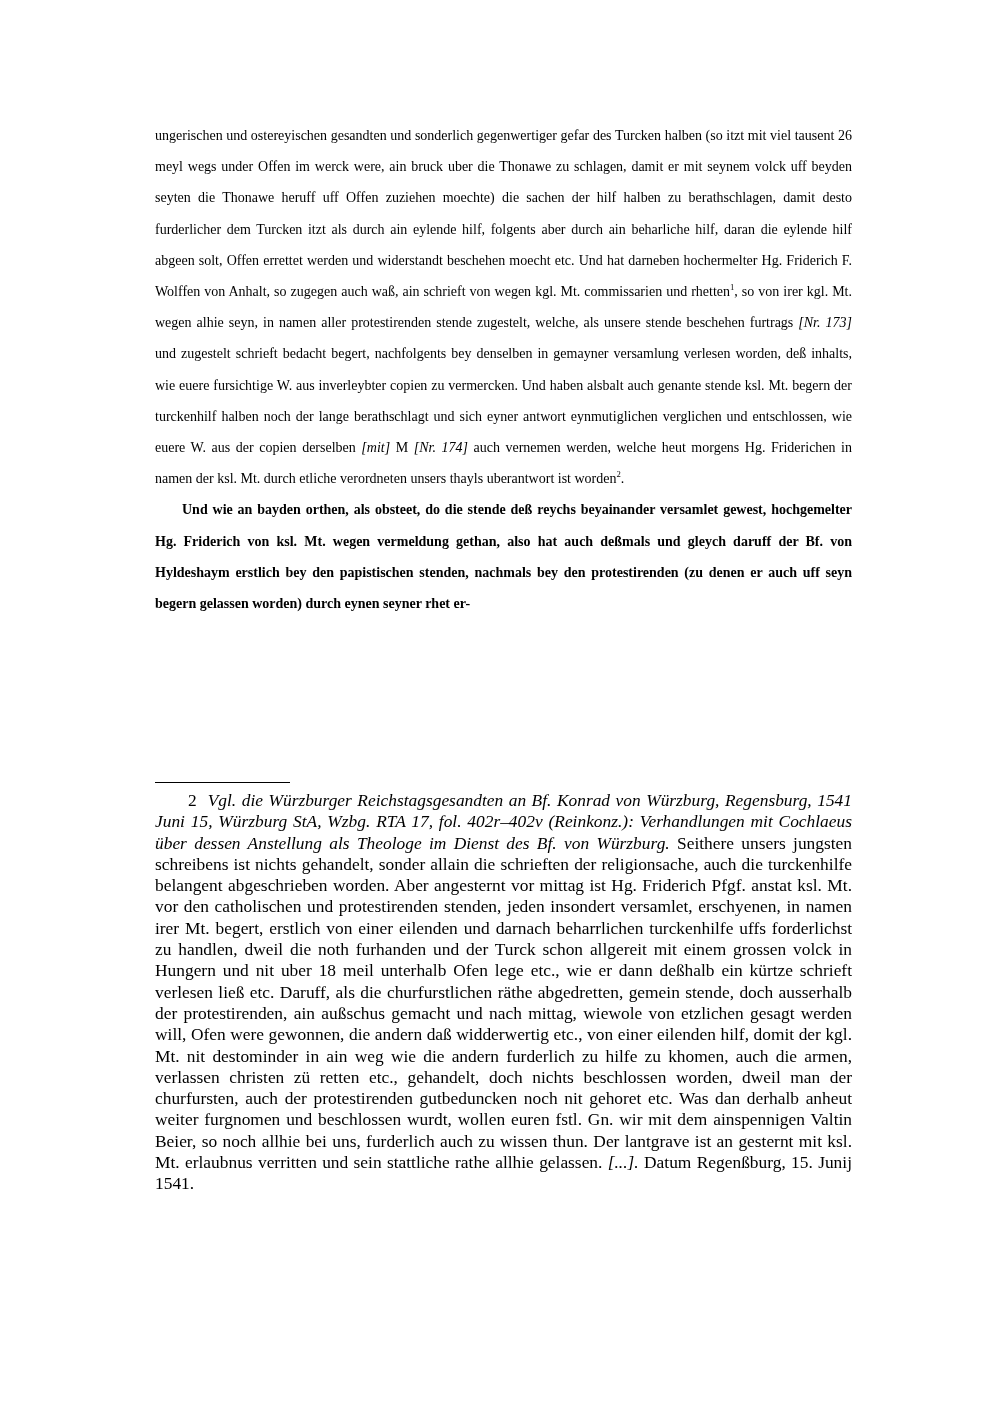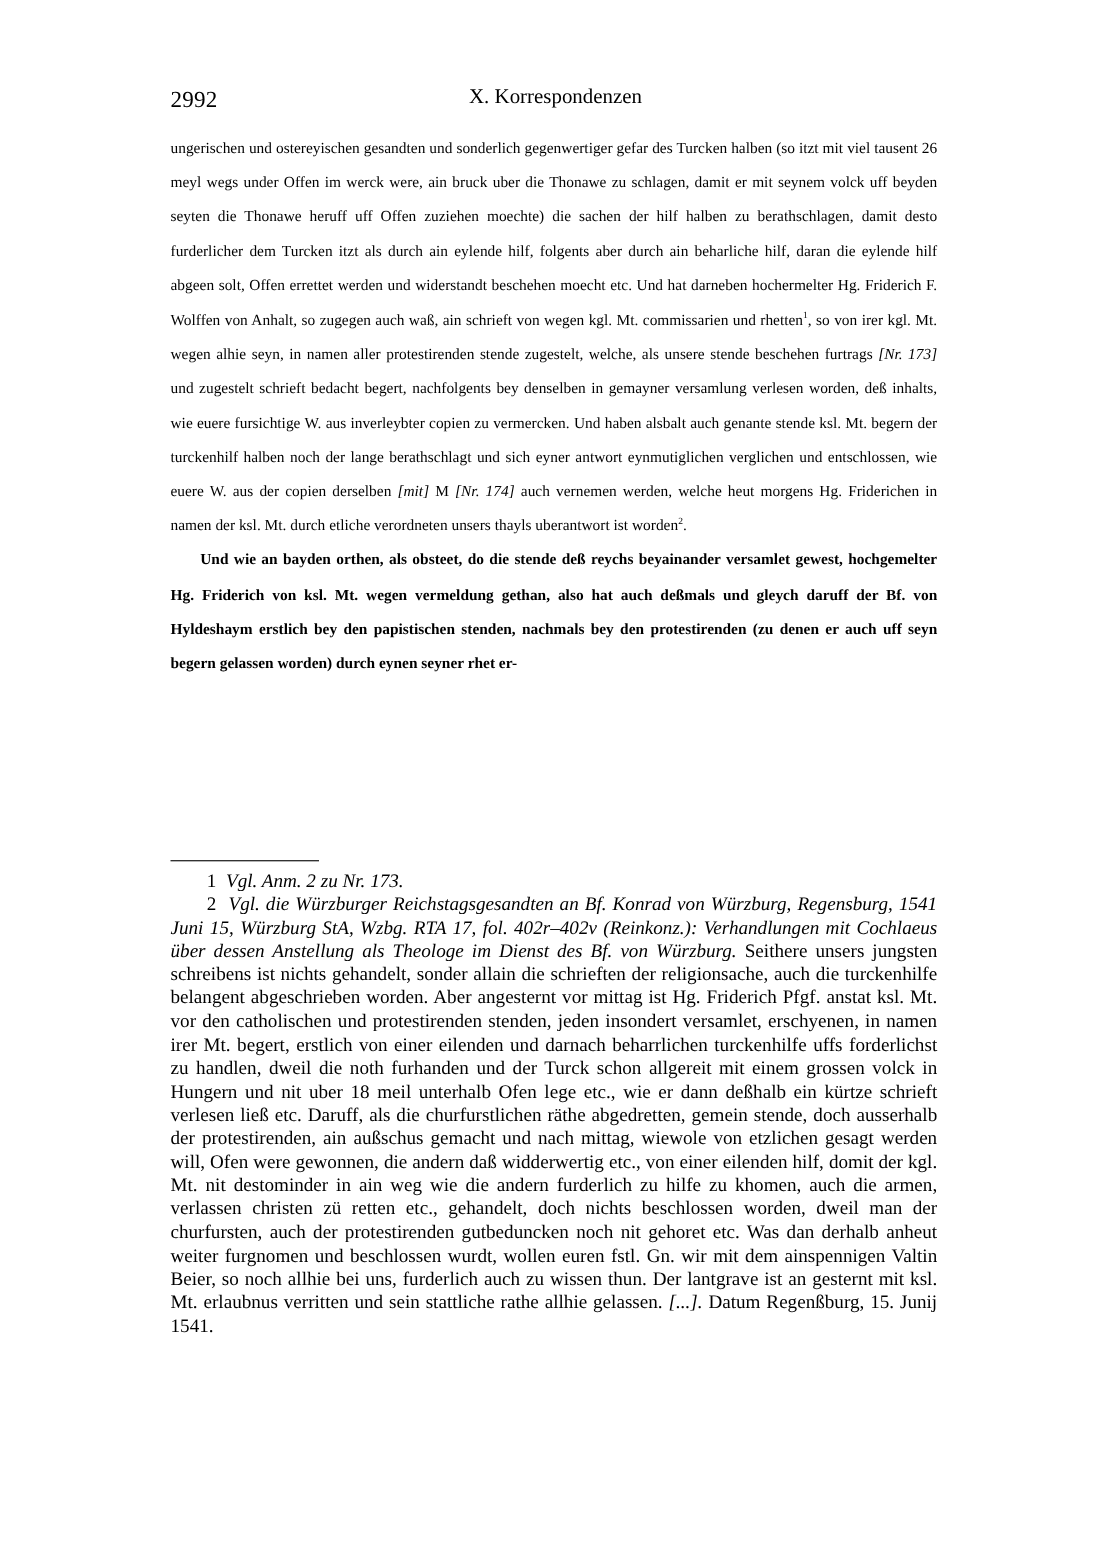--- a/index.html
+++ b/index.html
@@ -88,30 +88,25 @@
   }
   .fn-first-line {
     text-indent: 33px;
   }
 </style>
 </head>
 <body>
 
 <div class="page">
 
-  <div class="header-row">
-    <span class="page-number">2992</span>
-    <span class="running-title">X. Korrespondenzen</span>
-  </div>
 
   <div class="body-text">
     <p><span>ungerischen und ostereyischen gesandten und sonderlich gegenwertiger gefar des Turcken halben (so itzt mit viel tausent 26 meyl wegs under Offen im werck were, ain bruck uber die Thonawe zu schlagen, damit er mit seynem volck uff beyden seyten die Thonawe heruff uff Offen zuziehen moechte) die sachen der hilf halben zu berathschlagen, damit desto furderlicher dem Turcken itzt als durch ain eylende hilf, folgents aber durch ain beharliche hilf, daran die eylende hilf abgeen solt, Offen errettet werden und widerstandt beschehen moecht etc. Und hat darneben hochermelter Hg. Friderich F. Wolffen von Anhalt, so zugegen auch waß, ain schrieft von wegen kgl. Mt. commissarien und rhetten</span><sup>1</sup><span>, so von irer kgl. Mt. wegen alhie seyn, in namen aller protestirenden stende zugestelt, welche, als unsere stende beschehen furtrags </span><span class="it">[Nr. 173]</span><span> und zugestelt schrieft bedacht begert, nachfolgents bey denselben in gemayner versamlung verlesen worden, deß inhalts, wie euere fursichtige W. aus inverleybter copien zu vermercken. Und haben alsbalt auch genante stende ksl. Mt. begern der turckenhilf halben noch der lange berathschlagt und sich eyner antwort eynmutiglichen verglichen und entschlossen, wie euere W. aus der copien derselben </span><span class="it">[mit]</span><span> M </span><span class="it">[Nr. 174]</span><span> auch vernemen werden, welche heut morgens Hg. Friderichen in namen der ksl. Mt. durch etliche verordneten unsers thayls uberantwort ist worden</span><sup>2</sup><span>.</span></p>
     <p class="indent">Und wie an bayden orthen, als obsteet, do die stende deß reychs beyainander versamlet gewest, hochgemelter Hg. Friderich von ksl. Mt. wegen vermeldung gethan, also hat auch deßmals und gleych daruff der Bf. von Hyldeshaym erstlich bey den papistischen stenden, nachmals bey den protestirenden (zu denen er auch uff seyn begern gelassen worden) durch eynen seyner rhet er-</p>
   </div>
 
   <div class="footnote-rule"></div>
 
   <div class="footnotes">
-    <p class="fn-first-line"><span>1</span>&nbsp;&nbsp;<span class="it">Vgl. Anm. 2 zu Nr. 173.</span></p>
     <p class="fn-first-line"><span>2</span>&nbsp;&nbsp;<span class="it">Vgl. die Würzburger Reichstagsgesandten an Bf. Konrad von Würzburg, Regensburg, 1541 Juni 15, Würzburg StA, Wzbg. RTA 17, fol. 402r–402v (Reinkonz.): Verhandlungen mit Cochlaeus über dessen Anstellung als Theologe im Dienst des Bf. von Würzburg.</span> <span>Seithere unsers jungsten schreibens ist nichts gehandelt, sonder allain die schrieften der religionsache, auch die turckenhilfe belangent abgeschrieben worden. Aber angesternt vor mittag ist Hg. Friderich Pfgf. anstat ksl. Mt. vor den catholischen und protestirenden stenden, jeden insondert versamlet, erschyenen, in namen irer Mt. begert, erstlich von einer eilenden und darnach beharrlichen turckenhilfe uffs forderlichst zu handlen, dweil die noth furhanden und der Turck schon allgereit mit einem grossen volck in Hungern und nit uber 18 meil unterhalb Ofen lege etc., wie er dann deßhalb ein kürtze schrieft verlesen ließ etc. Daruff, als die churfurstlichen räthe abgedretten, gemein stende, doch ausserhalb der protestirenden, ain außschus gemacht und nach mittag, wiewole von etzlichen gesagt werden will, Ofen were gewonnen, die andern daß widderwertig etc., von einer eilenden hilf, domit der kgl. Mt. nit destominder in ain weg wie die andern furderlich zu hilfe zu khomen, auch die armen, verlassen christen zü retten etc., gehandelt, doch nichts beschlossen worden, dweil man der churfursten, auch der protestirenden gutbeduncken noch nit gehoret etc. Was dan derhalb anheut weiter furgnomen und beschlossen wurdt, wollen euren fstl. Gn. wir mit dem ainspennigen Valtin Beier, so noch allhie bei uns, furderlich auch zu wissen thun. Der lantgrave ist an gesternt mit ksl. Mt. erlaubnus verritten und sein stattliche rathe allhie gelassen.</span> <span class="it">[...].</span><span> Datum Regenßburg, 15. Junij 1541.</span></p>
   </div>
 
 </div>
 
 </body></html>

